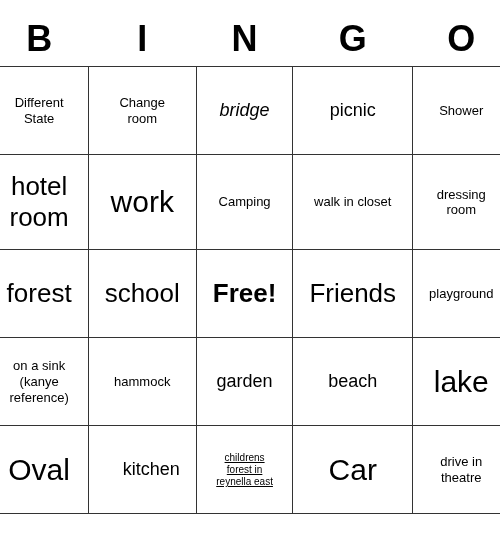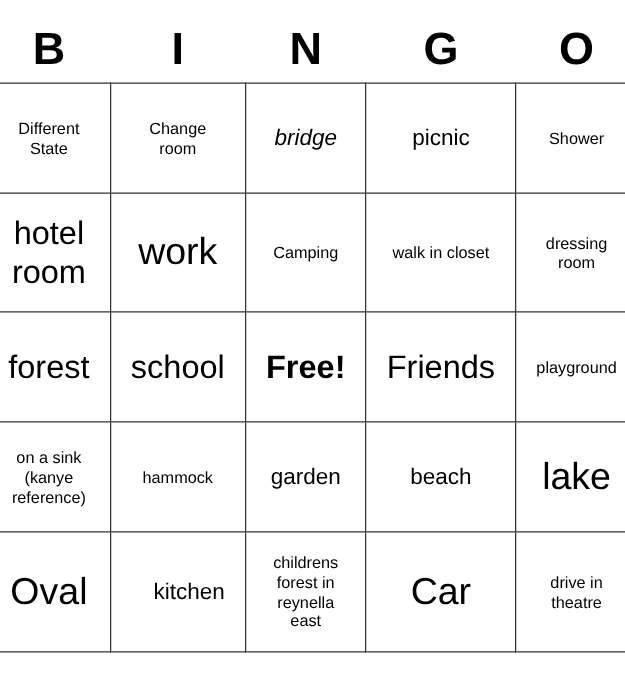--- a/index.html
+++ b/index.html
@@ -74,18 +74,18 @@
       <tr>
         <td style="font-size: 13px;">on a sink (kanye reference)</td>
         <td style="font-size: 13px;">hammock</td>
         <td style="font-size: 18px;">garden</td>
         <td style="font-size: 18px;">beach</td>
         <td style="font-size: 30px;">lake</td>
       </tr>
       <tr>
         <td style="font-size: 30px;">Oval</td>
         <td style="font-size: 18px; text-align: right;">kitchen</td>
-        <td style="font-size: 13px;">childrens forest in reynella east</td>
+        <td style="font-size: 10px; text-decoration: underline;">childrens forest in reynella east</td>
         <td style="font-size: 30px;">Car</td>
         <td style="font-size: 13px; margin-top: 17px;">drive in theatre</td>
       </tr>
     </tbody>
 </table>
 
 </body></html>

